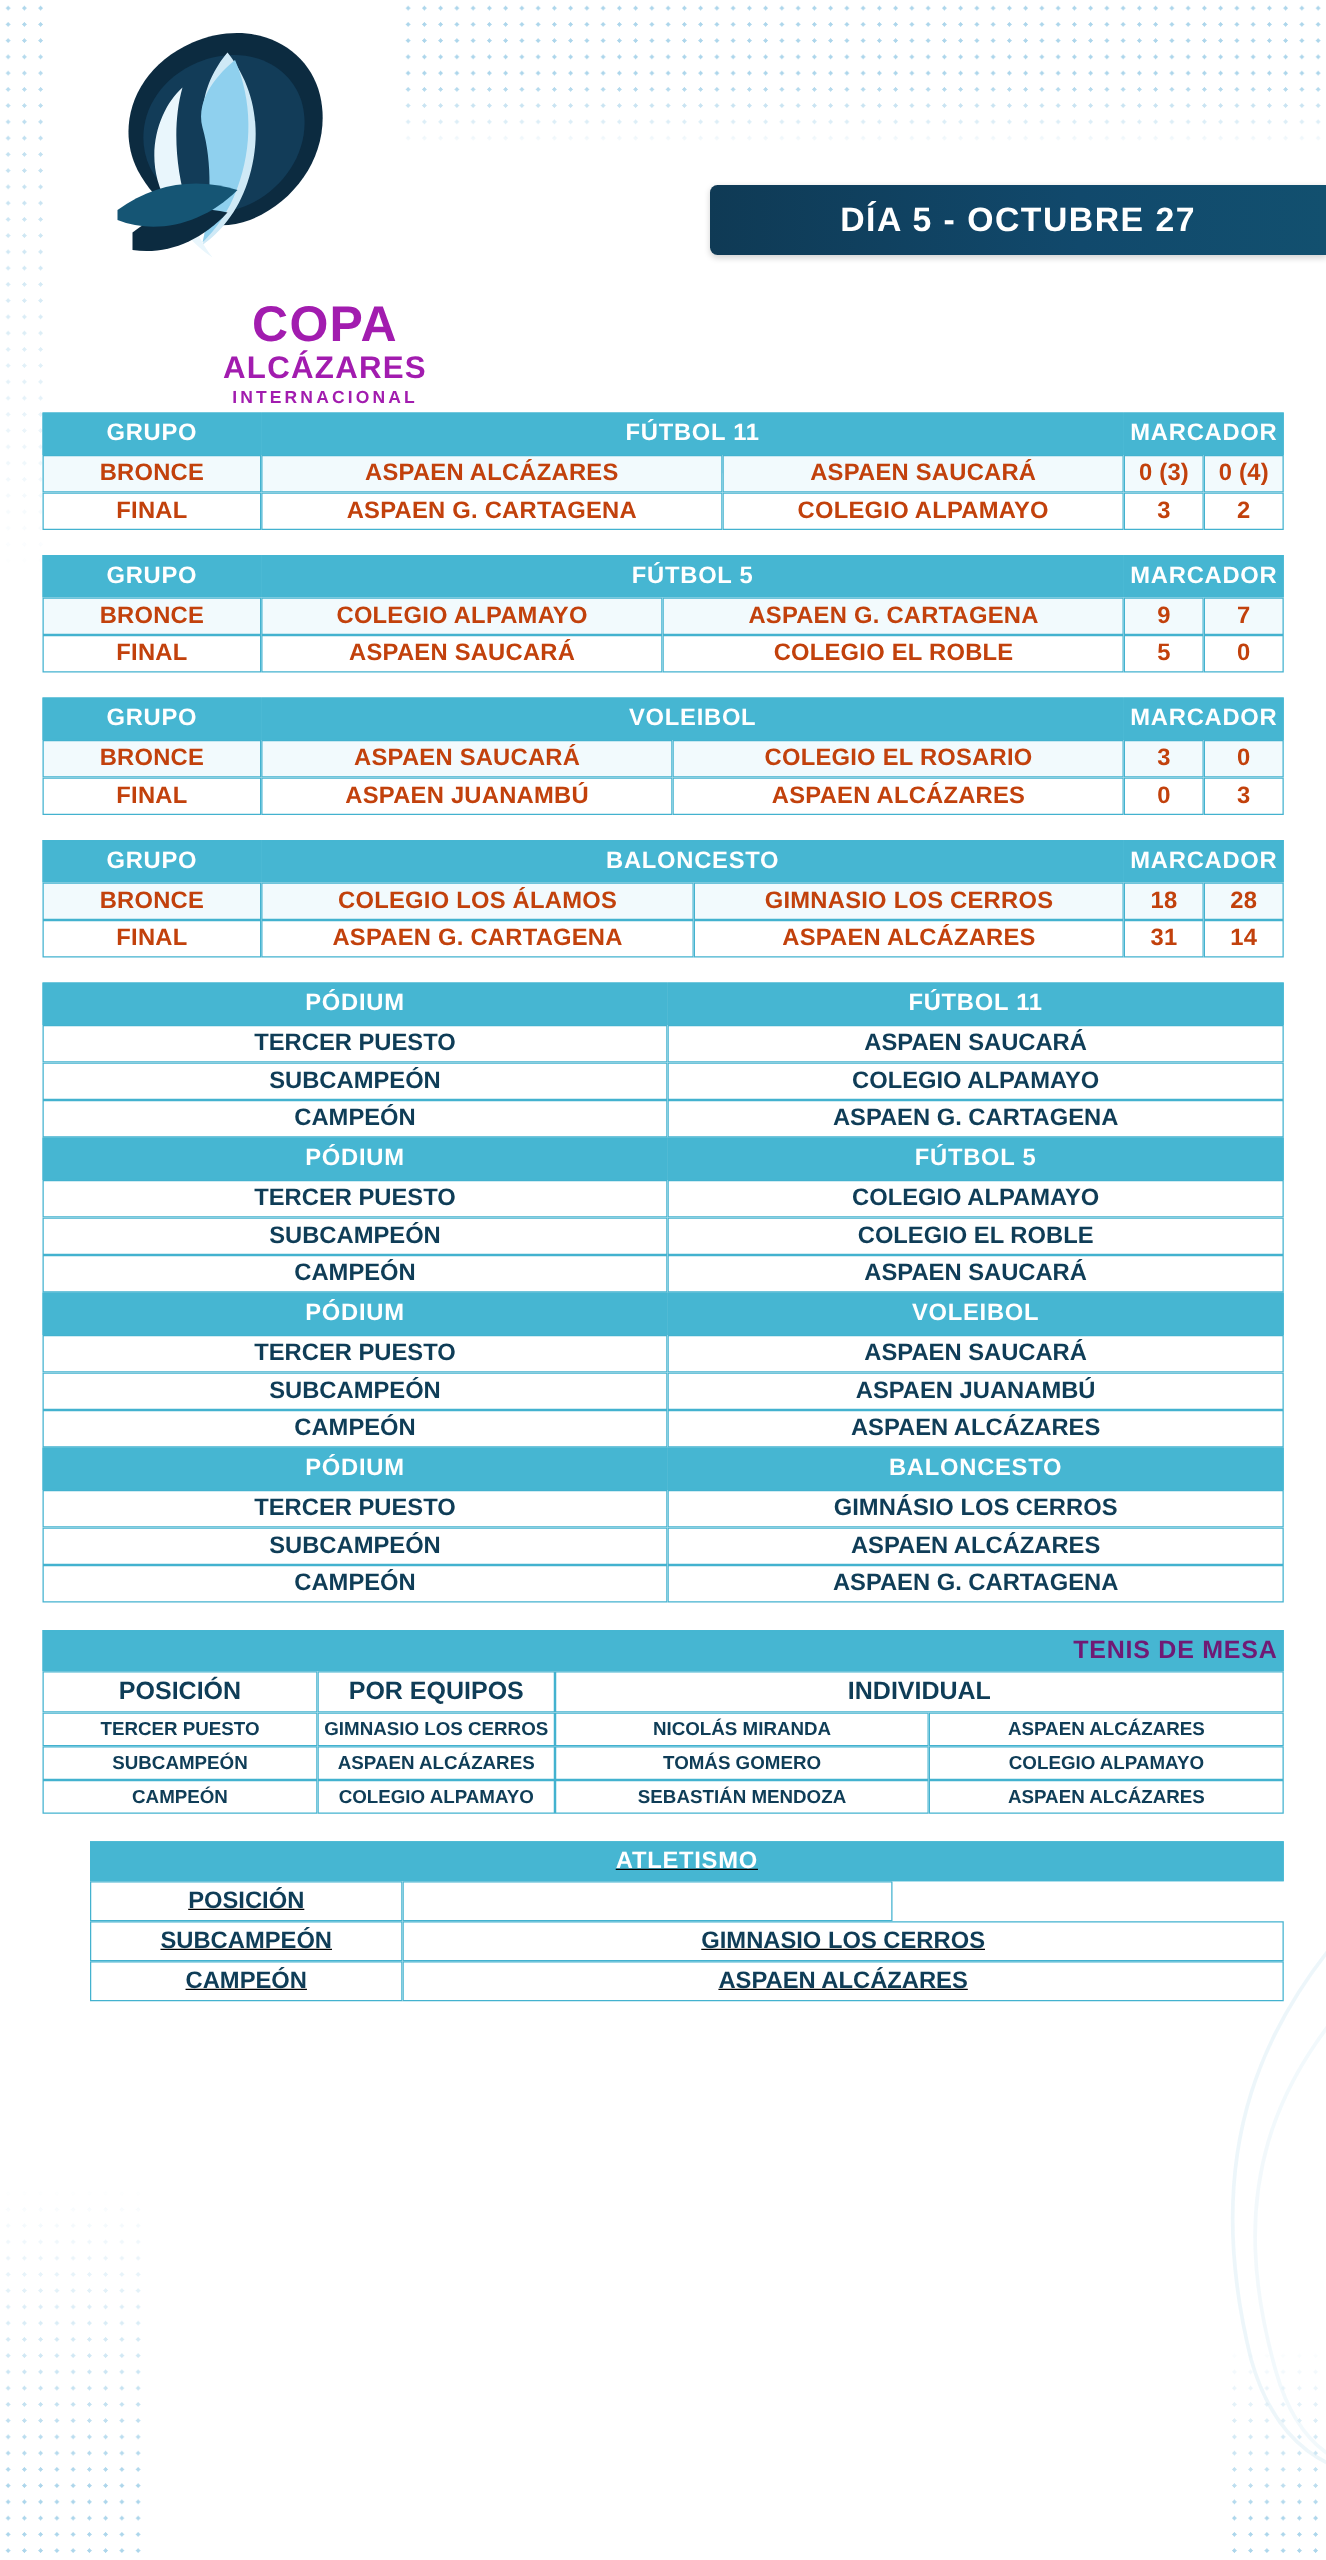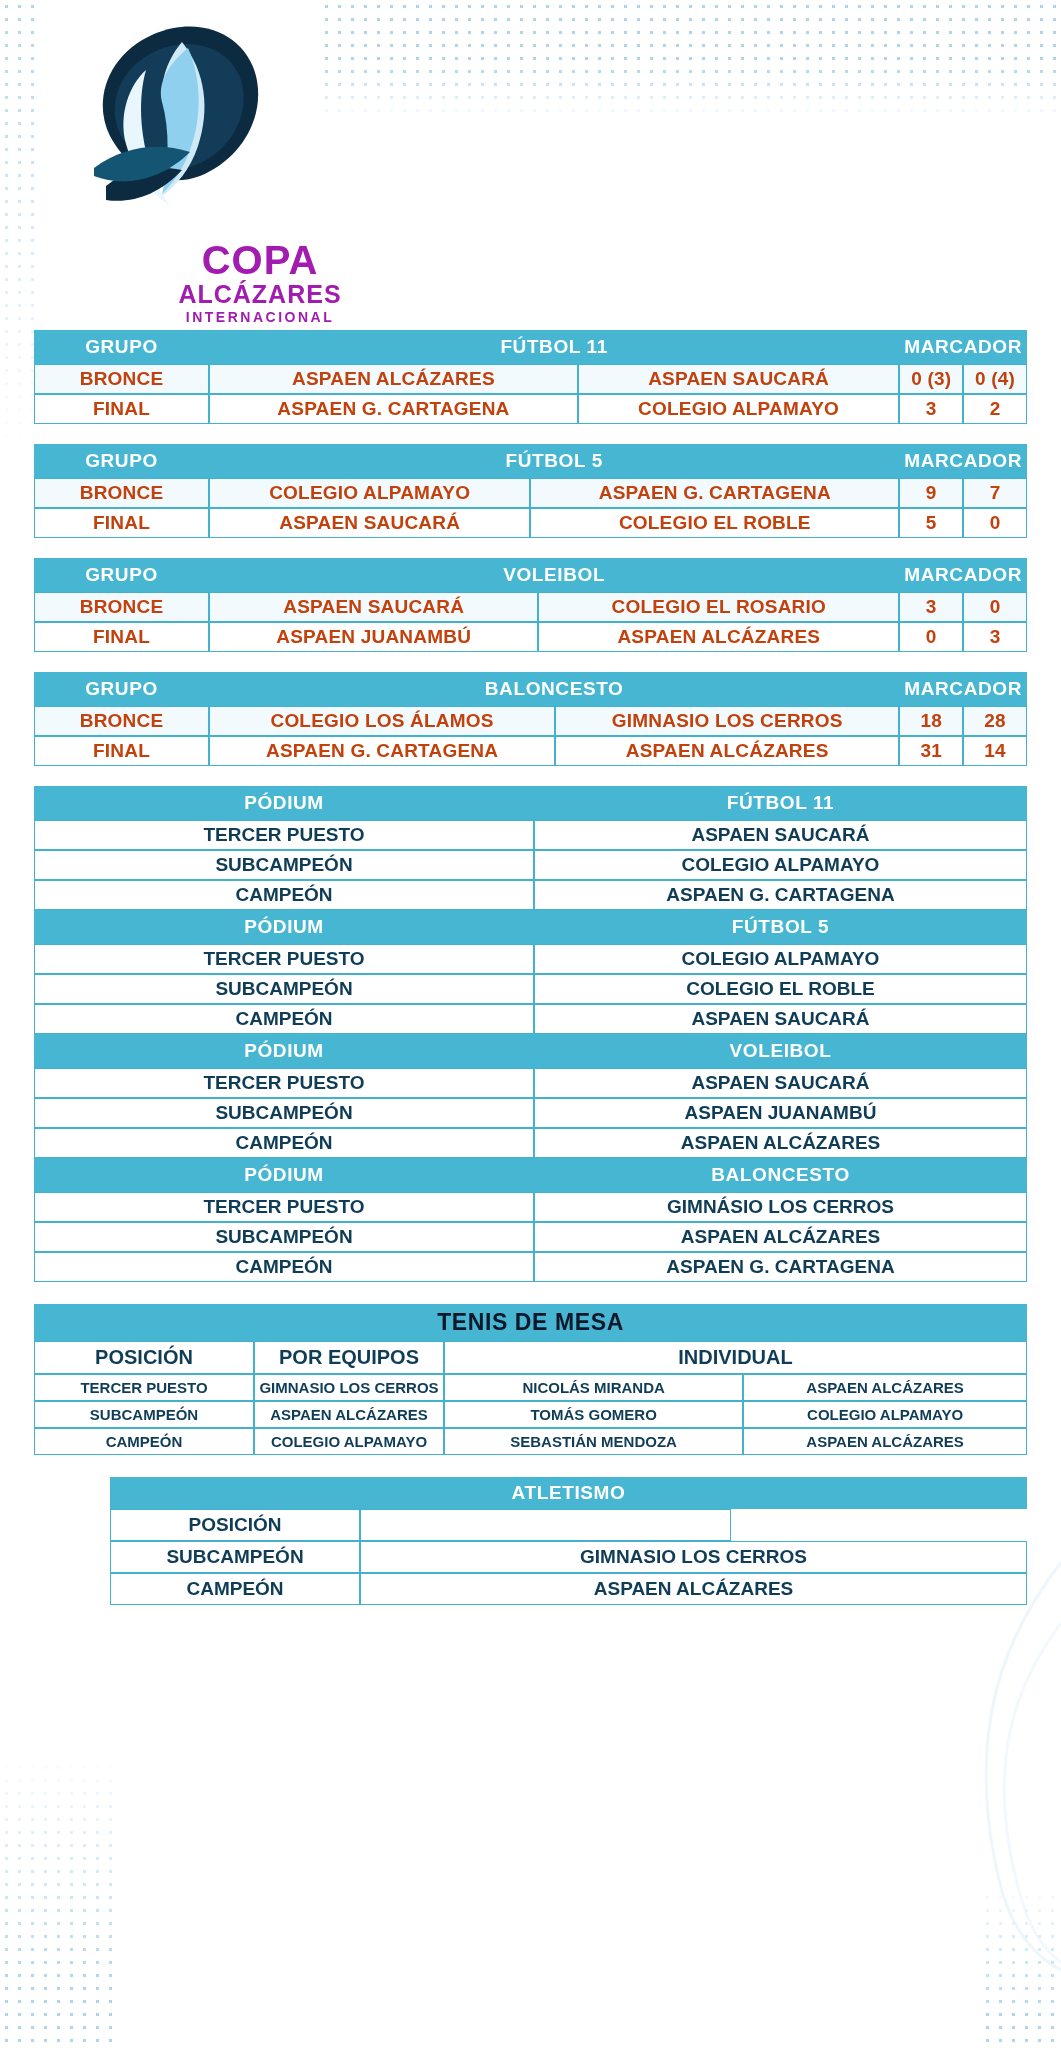--- a/index.html
+++ b/index.html
@@ -109,26 +109,26 @@
     border-color:#46b6d2; padding: 5px 4px;
   }
   .podium .lcol { width: 500px; }
 
   
   .tenis { margin-bottom: 22px; }
   .tenis td, .tenis th {
     border:1px solid #43b2cf; text-align:center; color:#0f3d57;
     padding: 4px 4px; background:#fff;
   }
-  .tenis .title { background:#46b6d2; color:#0f172a; font-size:23px; font-weight:800; letter-spacing:.6px; border-color:#46b6d2;}
+  .tenis .title { background:#46b6d2; color:#701a75; font-size:20px; font-weight:800; letter-spacing:.6px; border-color:#46b6d2;text-align:right;}
   .tenis .sub { font-size: 20px; font-weight:800; }
   .tenis .cell { font-size: 15px; font-weight:700; }
 
   
-  .atl-wrap { padding: 0 34px 0 110px; }
+  .atl-wrap { padding: 0 34px 0 72px; text-decoration: underline; }
   .atl td, .atl th {
     border:1px solid #43b2cf; text-align:center; color:#0f3d57;
     padding: 4px 4px; background:#fff; font-size: 19px; font-weight:700;
   }
   .atl .title { background:#46b6d2; color:#fff; font-weight:800; letter-spacing:.6px; border-color:#46b6d2; }
   .atl .sub { font-weight:800; }
   .atl .blank { border-color:#43b2cf; background:#fff; }
   .noborder { border: none !important; background: transparent !important; }
 </style>
 </head>
@@ -157,20 +157,23 @@
       <path d="M56 168 C78 150 104 146 132 152 C110 176 82 186 56 182 Z" fill="#0c2b40"></path>
       <path d="M44 150 C74 128 108 124 140 134 C112 162 74 170 44 158 Z" fill="#155574"></path>
     </svg>
     <div class="logo-word">
       <div class="l1">COPA</div>
       <div class="l2">ALCÁZARES</div>
       <div class="l3">INTERNACIONAL</div>
     </div>
   </div>
 
+  <div class="daybar">
+    <span>DÍA 5 - OCTUBRE 27</span>
+  </div>
 
   <div class="resultados">RESULTADOS</div>
 </div>
 
 <div class="wrap">
 
   <table class="tbl">
     <tbody>
         <tr>
       <th class="grp">GRUPO</th>

